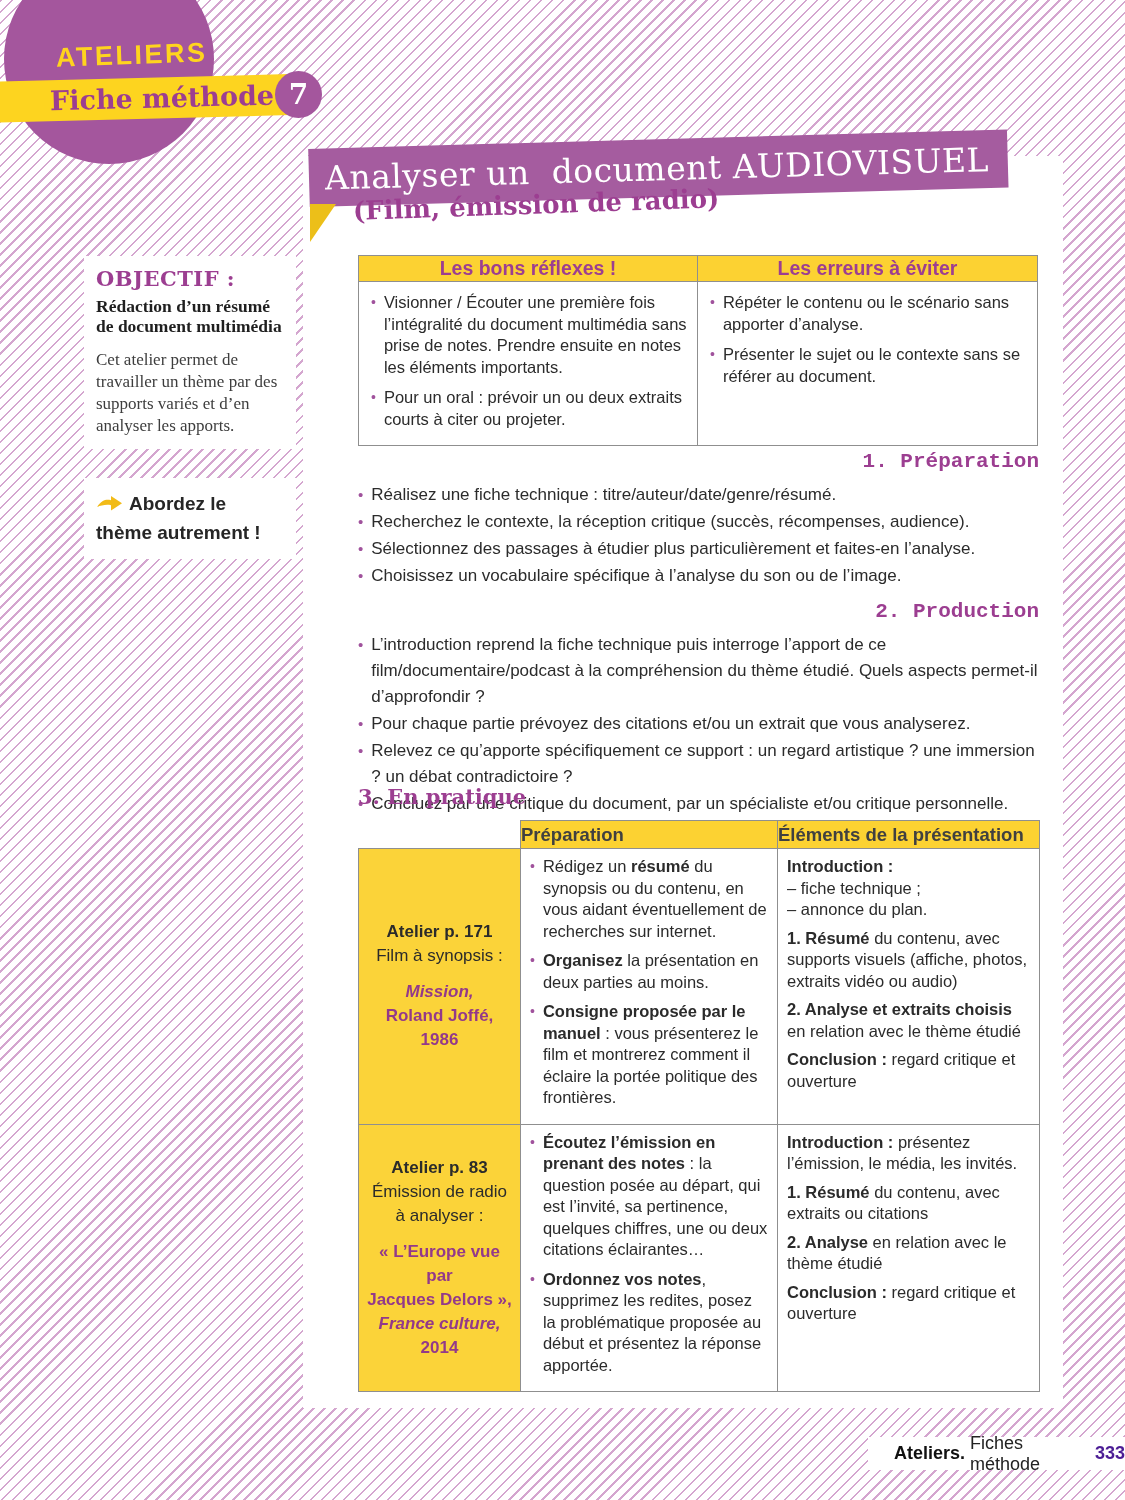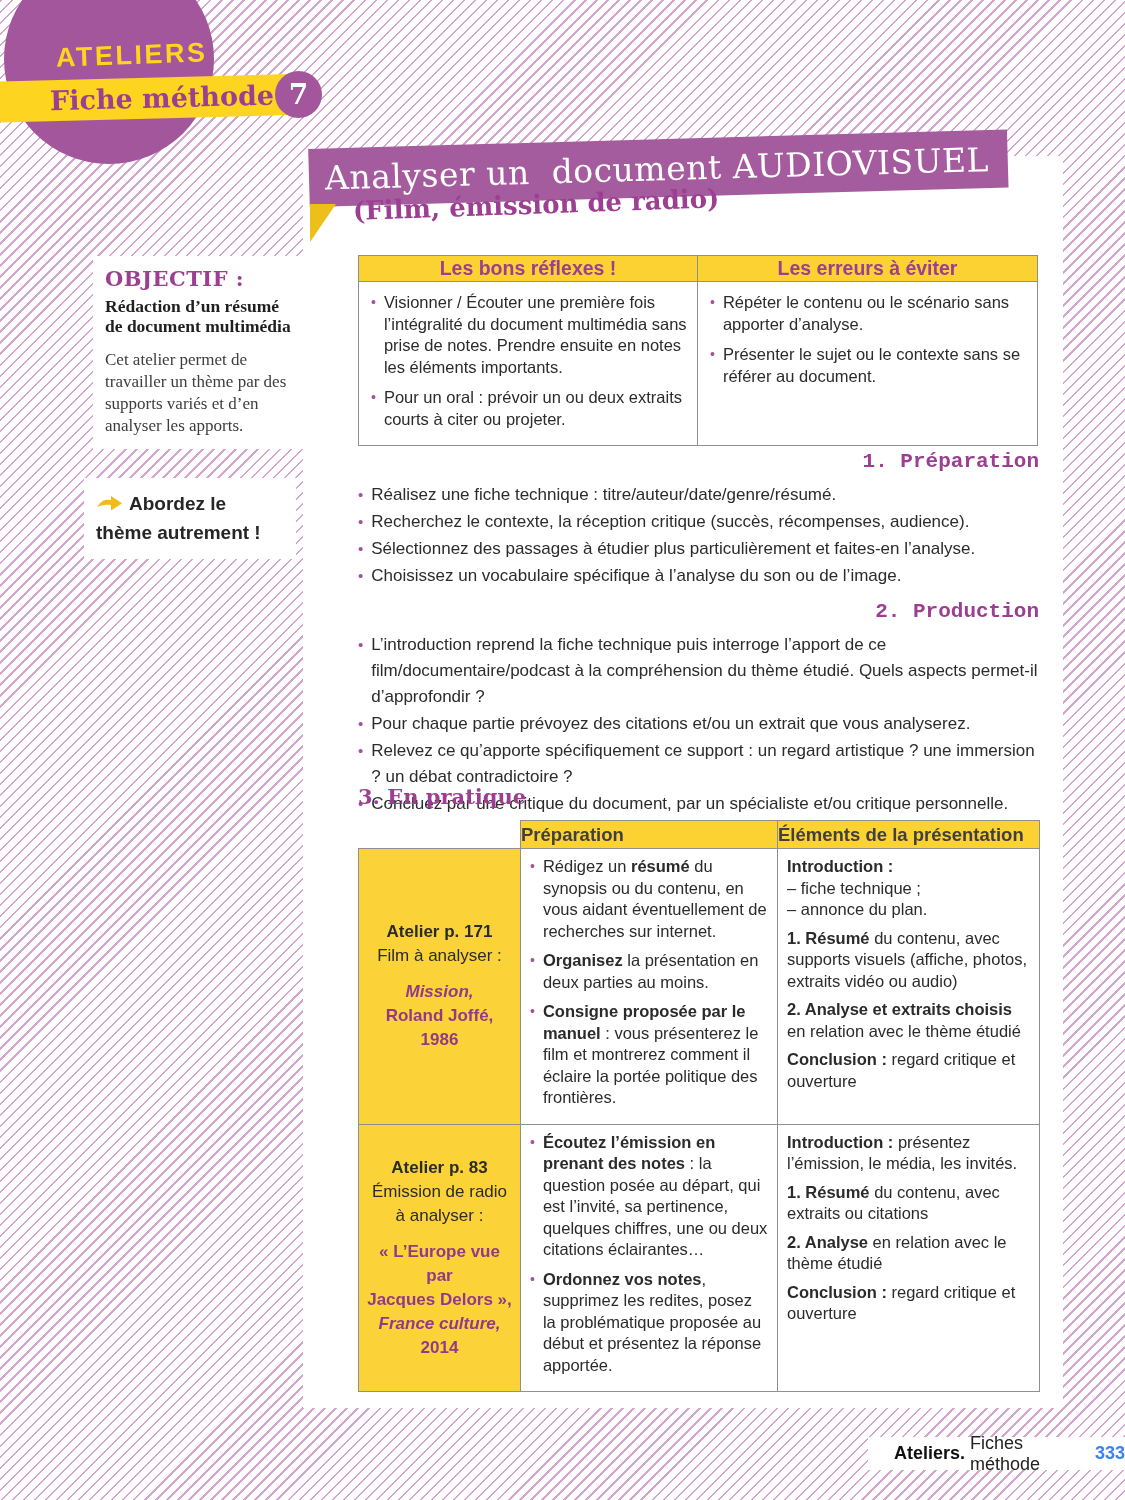--- a/index.html
+++ b/index.html
@@ -26,21 +26,21 @@
 
   
   .banner { left:309px; top:149px; width:699px; height:58px; background:#a55c9f; transform:rotate(-1.6deg); transform-origin:left center;
     display:flex; align-items:center; padding-left:16px; }
   .banner-text { color:#ffffff; font-family:"DejaVu Serif", serif; font-size:33px; letter-spacing:0.5px; white-space:pre; }
   .fold { left:310px; top:204px; width:26px; height:38px; background:#ecbf19; clip-path:polygon(0 0, 100% 0, 0 100%); }
   .subtitle { left:353px; top:196px; font-family:"DejaVu Serif", serif; font-weight:700; font-size:26px; color:#9c3e91;
     transform:rotate(-2deg); transform-origin:left center; }
 
   
-  .objectif { left:93px; top:256px; width:212px; background:#ffffff; padding:10px 12px 12px; }
+  .objectif { left:84px; top:256px; width:212px; background:#ffffff; padding:10px 12px 12px; }
   .obj-h { font-family:"DejaVu Serif", serif; font-weight:700; font-size:21px; color:#9c3e91; letter-spacing:0.5px; margin-bottom:5px; }
   .obj-b { font-family:"Liberation Serif", serif; font-weight:700; font-size:17.5px; line-height:20px; color:#1f1f1f; margin-bottom:13px; }
   .obj-t { font-family:"Liberation Serif", serif; font-size:17px; line-height:22px; color:#3d3d3d; }
 
   
   .callout { left:84px; top:478px; width:212px; background:#ffffff; padding:12px 10px 13px 12px; }
   .callout-text { font-weight:700; font-size:19px; line-height:27px; color:#262626; }
   .arrow-ico { display:inline-block; vertical-align:-2px; margin-right:6px; }
 
   
@@ -77,21 +77,21 @@
   .sec1 { top:450px; } .sec2 { top:600px; }
   .sec-h { font-family:Liberation Mono, monospace; font-weight:700; font-size:21px; color:#9c3e91; margin-bottom:9px;text-align:right; }
   .sec3h { left:358px; top:784px; font-family:"DejaVu Serif", serif; font-weight:700; font-size:21px; color:#9c3e91; }
   .sec .li { font-size:17px; line-height:26px; margin-bottom:1px; }
   .sec .bul { font-size:15px; }
 
   
   .footer { left:868px; top:1437px; width:257px; height:33px; background:#ffffff; display:flex; align-items:center; padding-left:26px; font-size:18px; }
   .foot-strong { font-weight:700; color:#111; }
   .foot-reg { color:#222; margin-left:5px; }
-  .foot-num { font-weight:700; color:#3b82f6; margin-left:9px; }
+  .foot-num { font-weight:700; color:#4c1d95; margin-left:9px; }
 </style>
 </head>
 <body>
 
 <div class="page">
 
   <div class="abs panel"></div>
 
   <div class="abs circle"></div>
   <div class="abs ateliers">ATELIERS</div>
@@ -209,21 +209,21 @@
       </colgroup>
     <tbody>
     <tr>
       <td class="sp"></td>
       <th>Préparation</th>
       <th>Éléments de la présentation</th>
     </tr>
     <tr style="height:230px">
       <td class="lab">
             <div class="f-d f-b">Atelier p. 171</div>
-            <div class="f-d">Film à analyser :</div>
+            <div class="f-d">Film à synopsis :</div>
             <div class="f-p f-b f-i gap">Mission,</div>
             <div class="f-p f-b">Roland Joffé,</div>
             <div class="f-p f-b">1986</div>
           </td>
       <td>
             <div class="li">
               <span class="bul">•</span>
               <span class="litx">Rédigez un <span class="sb">résumé</span> du synopsis ou du contenu, en vous aidant éventuellement de recherches sur internet.</span>
             </div>
             <div class="li">

